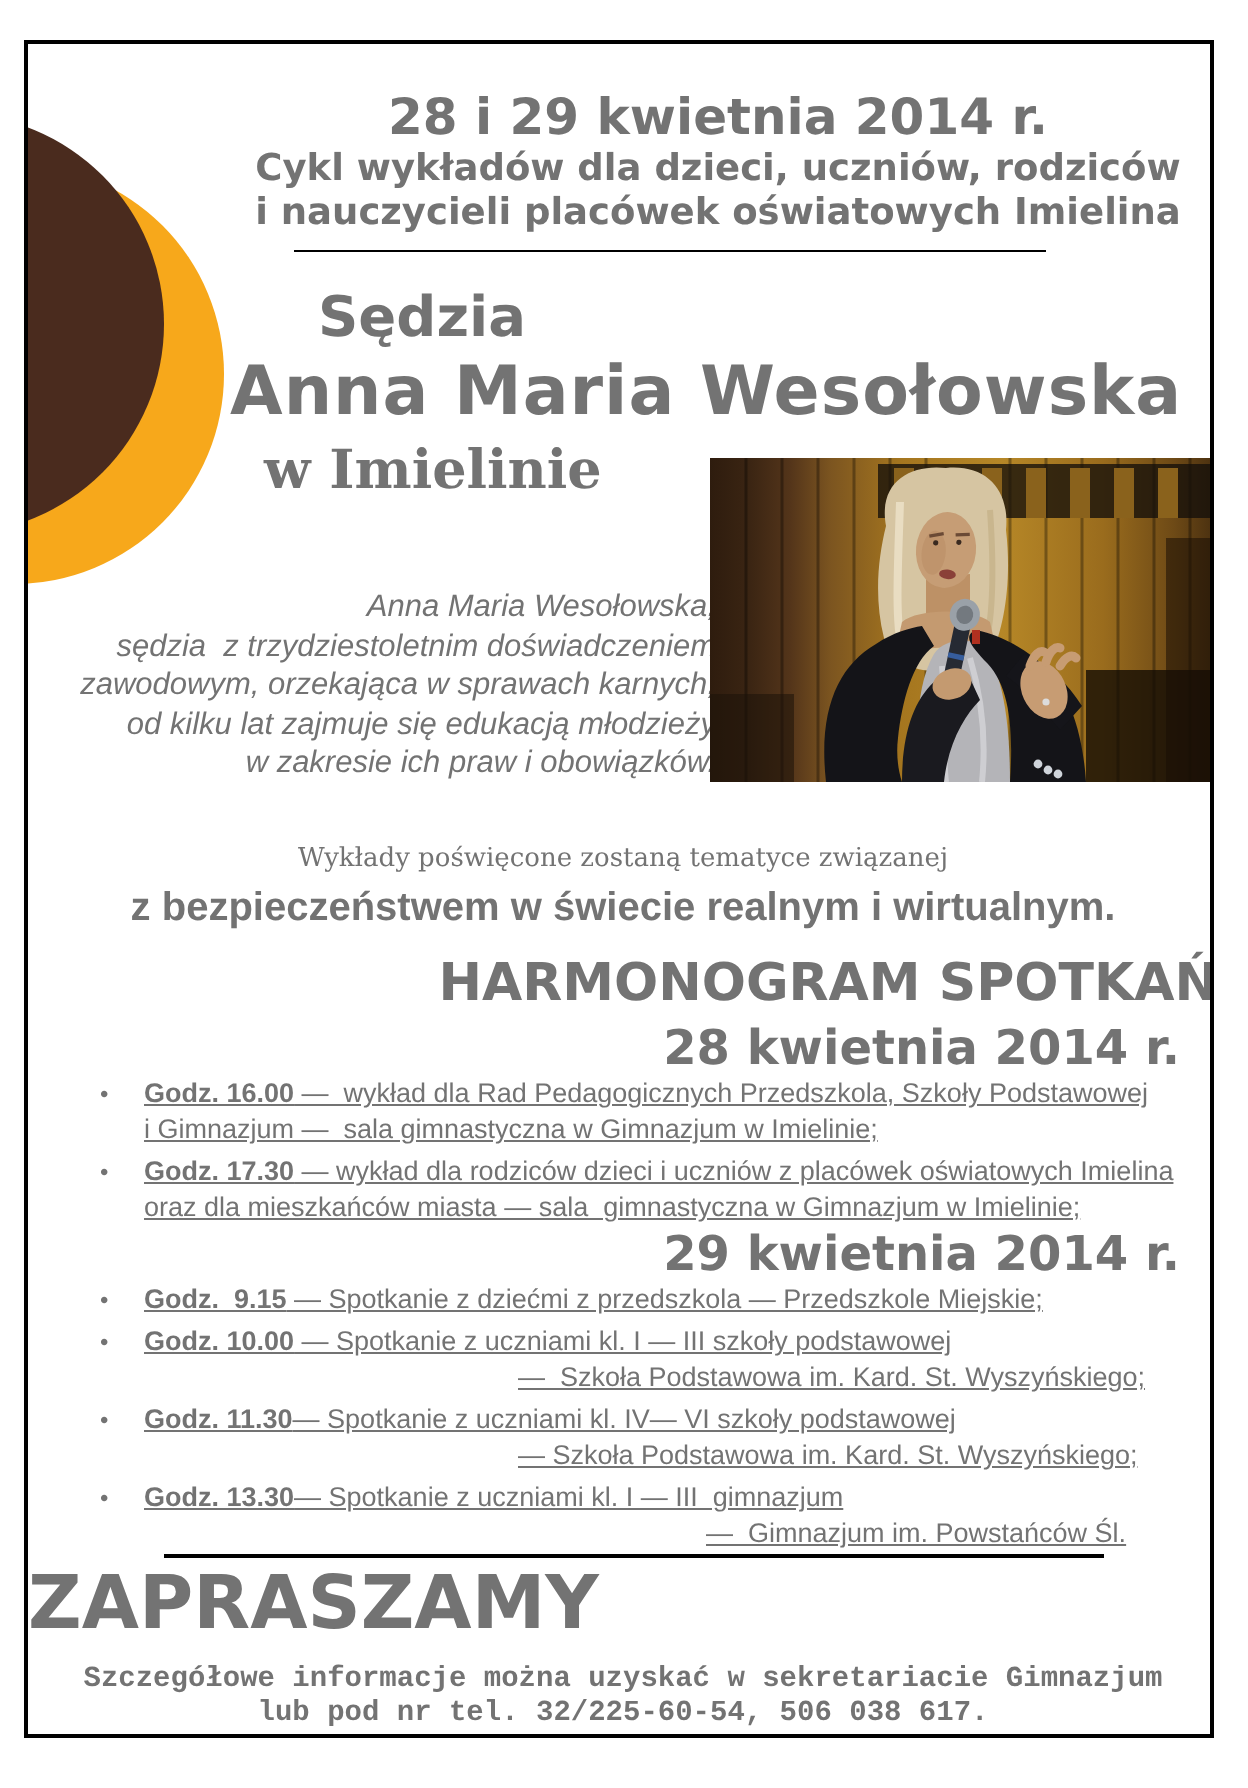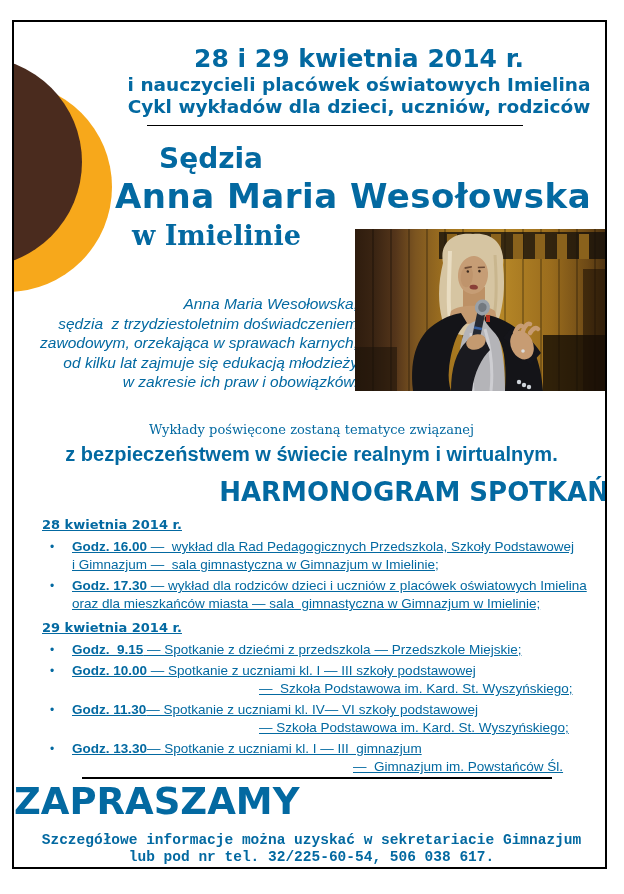--- a/index.html
+++ b/index.html
@@ -1,17 +1,17 @@
 <!DOCTYPE html>
 <html><head>
 <meta charset="utf-8">
 <style>
   html,body{margin:0;padding:0;background:#ffffff;}
   .canvas{position:relative;width:624px;height:894px;background:#ffffff;overflow:hidden;
-          font-family:"Liberation Sans",sans-serif;color:#0369a1;}
+          font-family:"Liberation Sans",sans-serif;color:#737373;}
   .frame{position:absolute;left:12px;top:20px;width:595px;height:849px;border:2px solid #000;
          box-sizing:border-box;background:#fff;overflow:hidden;}
   
   .circle{position:absolute;border-radius:50%;}
   .circle.yellow{left:-112px;top:60px;width:210px;height:210px;background:#f7a81b;z-index:1;}
   .circle.brown{left:-142px;top:35px;width:210px;height:210px;background:#4a2b1e;z-index:2;}
   
   .header-text{position:absolute;left:110px;top:22px;width:470px;text-align:center;z-index:3;}
   .date-title{font-family:"DejaVu Sans",sans-serif;font-weight:bold;font-size:25px;line-height:30px;}
   .subtitle{font-family:"DejaVu Sans",sans-serif;font-weight:bold;font-size:18.5px;line-height:22px;}
@@ -31,22 +31,22 @@
        font-size:15.5px;line-height:19.5px;z-index:3;}
   .bio-line{white-space:pre-wrap;}
   
   .intro{position:absolute;left:0;top:396px;width:595px;text-align:center;}
   .intro-line1{font-family:"DejaVu Serif",serif;font-weight:normal;font-size:13px;line-height:23px;}
   .intro-line2{font-weight:bold;font-size:20px;line-height:26px;}
   .schedule-heading{position:absolute;left:0;top:455px;width:595px;margin:0;text-align:right;
        font-family:"DejaVu Sans",sans-serif;font-weight:bold;font-size:26px;}
   
   .schedule{position:absolute;left:28px;top:492px;width:548px;}
-  .day-date{font-family:"DejaVu Sans",sans-serif;font-weight:bold;font-size:13px;line-height:21px;
-       text-decoration:underline;margin-bottom:3px;}
+  .day-date{font-family:"DejaVu Sans",sans-serif;font-weight:bold;font-size:24px;line-height:21px;
+       margin-bottom:3px;text-align:right;}
   .day.second{margin-top:4px;}
   .item{display:flex;margin-bottom:3px;}
   .bullet{width:30px;padding-left:8px;box-sizing:border-box;font-size:12px;line-height:18px;}
   .item-text{flex:1;font-size:13.5px;line-height:18px;text-decoration:underline;}
   .item-line{white-space:pre-wrap;}
   .item-line b{font-weight:bold;}
   .cont{white-space:pre-wrap;}
   .cont-a{padding-left:187px;}
   .cont-b{padding-left:281px;}
   
@@ -60,22 +60,22 @@
 <body>
 
 <div class="canvas">
   <div class="frame">
 
     <div class="circle yellow"></div>
     <div class="circle brown"></div>
 
     <header class="header-text">
       <div class="date-title">28 i 29 kwietnia 2014 r.</div>
+      <div class="subtitle">Cykl wykładów dla dzieci, uczniów, rodziców</div>
       <div class="subtitle">i nauczycieli placówek oświatowych Imielina</div>
-      <div class="subtitle">Cykl wykładów dla dzieci, uczniów, rodziców</div>
     </header>
     <div class="header-rule"></div>
 
     <div class="pretitle">Sędzia</div>
     <div class="main-title">Anna Maria Wesołowska</div>
     <div class="sub-title">w Imielinie</div>
 
     <div class="photo">
       <svg viewBox="0 0 252 162" preserveAspectRatio="none">
         <defs>

